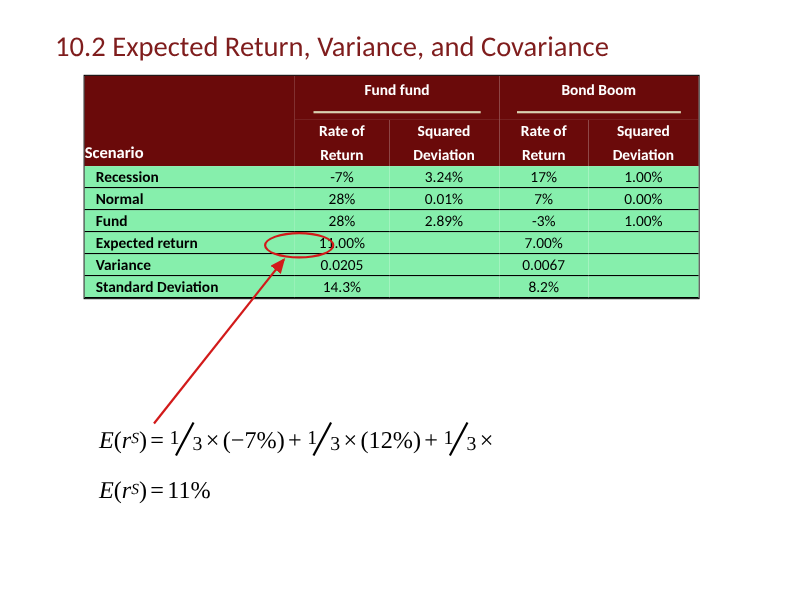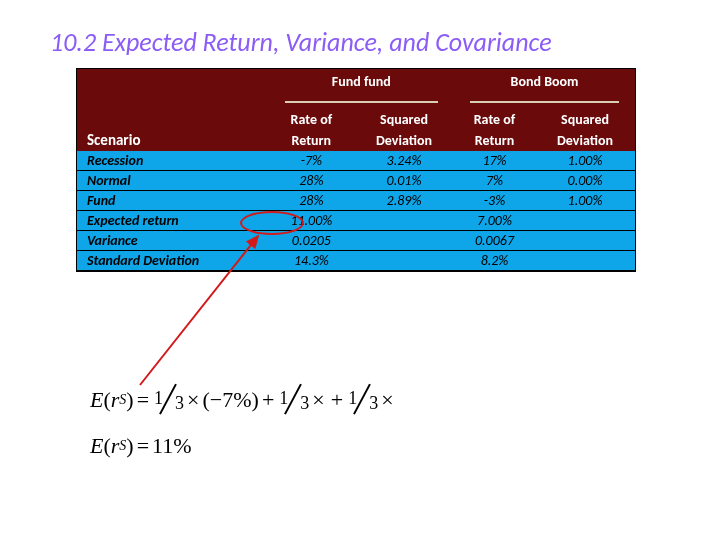--- a/index.html
+++ b/index.html
@@ -11,22 +11,21 @@
     font-family: Calibri, Arial, sans-serif;
     color: #000;
     position: relative;
     overflow: hidden;
   }
   .title {
     position: absolute;
     left: 50px;
     top: 26px;
     font-size: 26px;
-    color: #8b5cf6;
-    font-style: italic;
+    color: #7f1d1d;
   }
   .table-wrap {
     position: absolute;
     left: 76px;
     top: 68px;
     width: 560px;
     border: 1px solid #000;
   }
   table {
     border-collapse: collapse;
@@ -36,22 +35,22 @@
   thead { background: #6a0a0a; color: #fff; }
   thead th { font-weight: bold; padding: 2px 6px; text-align: center; }
   thead .group-row th { padding-top: 4px; }
   thead .rule {
     border-bottom: 2px solid #d8d0b0;
     display: inline-block;
     width: 88%;
     height: 0;
     margin-top: 2px;
   }
-  thead .scenario-label { text-align: left; vertical-align: bottom; padding-left: 10px; font-size: 15px; }
-  tbody tr { background: #0ea5e9; font-style: italic; }
+  thead .scenario-label { text-align: left; vertical-align: bottom; padding-left: 0; font-size: 15px; }
+  tbody tr { background: #86efac; }
   tbody td {
     padding: 1px 8px;
     border-bottom: 1px solid #000;
     text-align: center;
   }
   tbody td.rowlabel { text-align: left; font-weight: bold; padding-left: 10px; }
   .circle {
     position: absolute;
     left: 240px;
     top: 211px;
@@ -211,20 +210,21 @@
       </span>
     <span class="op">×</span>
       <span class="paren">(−7%)</span>
     <span class="op">+</span>
     <span class="frac">
         <span class="num">1</span>
         <span class="slash"></span>
         <span class="den">3</span>
       </span>
     <span class="op">×</span>
+      <span class="paren">(12%)</span>
     <span class="op">+</span>
     <span class="frac">
         <span class="num">1</span>
         <span class="slash"></span>
         <span class="den">3</span>
       </span>
     <span class="op">×</span>
   </div>
   <div class="row">
     <span class="sym">E</span>

